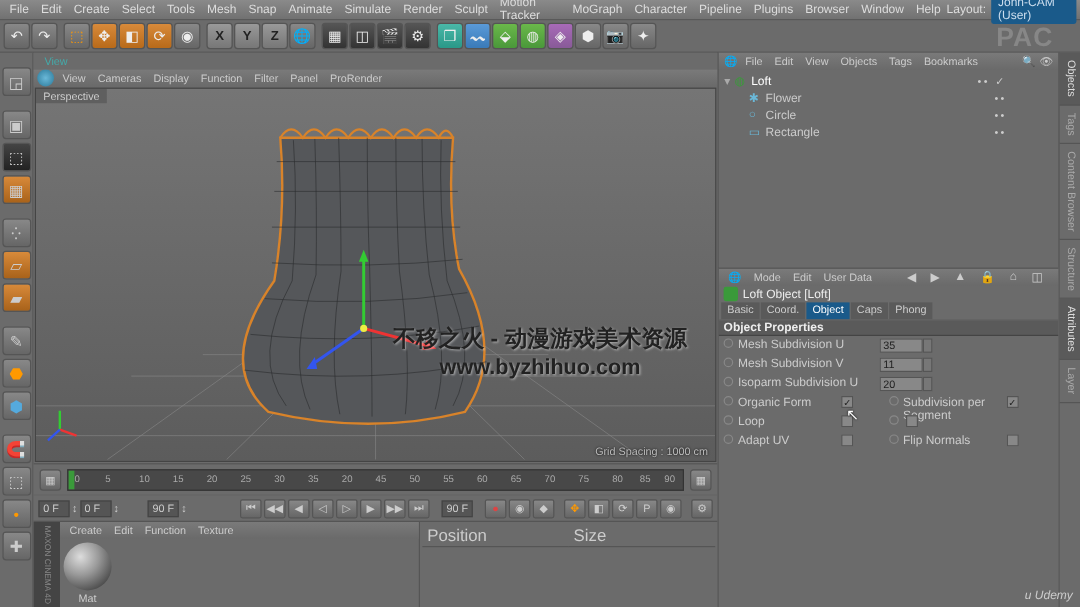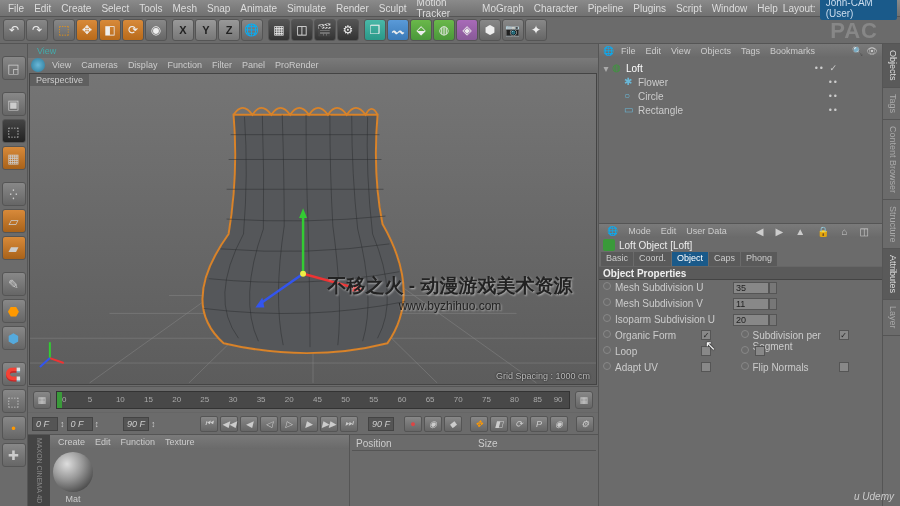--- a/index.html
+++ b/index.html
@@ -46,37 +46,37 @@
   
   
   .viewport svg { width: 100%; height: 100%; }
   
   
   .timeline { height: 26px; background: #6b6b6b; border-top: 1px solid #555; display: flex; align-items: center; padding: 0 4px; }
   .timeline .tl-btn { width: 18px; height: 18px; background: linear-gradient(#888,#666); border: 1px solid #555; border-radius: 3px; margin: 0 1px; display:flex;align-items:center;justify-content:center;font-size:9px; }
   .ruler { flex: 1; height: 18px; background: #484848; border: 1px solid #333; margin: 0 4px; position: relative; overflow: hidden; }
   .ruler .marker { position: absolute; left: 0; top: 0; width: 5px; height: 100%; background: #3a9a3a; }
   
-  .playbar { height: 22px; background: #6b6b6b; border-top: 1px solid #666; display: flex; align-items: center; padding: 0 4px; gap: 2px; font-size: 9px; font-style: italic; }
+  .playbar { height: 22px; background: #6b6b6b; border-top: 1px solid #666; display: flex; align-items: center; padding: 0 4px; gap: 2px; font-size: 9px; }
   .playbar .field { background: #555; border: 1px solid #444; padding: 1px 3px; color: #ccc; min-width: 26px; }
   .playbar .pbtn { width: 18px; height: 16px; background: linear-gradient(#888,#666); border: 1px solid #555; border-radius: 2px; display:flex;align-items:center;justify-content:center;font-size:9px; }
   .playbar .pbtn.rec { color: #d44; }
   
   
   .bottom-panel { height: 72px; background: #6b6b6b; border-top: 1px solid #555; display: flex; }
   .mat-left { width: 300px; border-right: 1px solid #555; }
   .mat-menubar { height: 14px; background: linear-gradient(#7a7a7a,#6a6a6a); display: flex; align-items: center; padding: 0 3px; font-size: 9px; }
   .mat-menubar span { padding: 0 5px; }
   .mat-area { display: flex; padding: 3px; }
   .mat-ball { width: 40px; height: 40px; background: radial-gradient(circle at 35% 30%, #ddd 0%, #999 40%, #222 100%); border-radius: 50%; }
   .mat-name { font-size: 9px; color: #ccc; margin-top: 2px; text-align: center; }
   .mat-logo { width: 22px; background: #444; display:flex; align-items:center; justify-content:center; writing-mode: vertical-rl; font-size: 7px; color: #888; }
   .coord-area { flex: 1; padding: 2px; display: flex; }
   .coord-col { flex: 1; }
-  .coord-header { font-size: 10px; color: #ccc; padding: 1px 4px; border-bottom: 1px solid #555; }
+  .coord-header { font-size: 14px; color: #ccc; padding: 1px 4px; border-bottom: 1px solid #555; }
   
   
   .right { width: 302px; background: #6b6b6b; border-left: 1px solid #555; display: flex; }
   .right-content { flex: 1; display: flex; flex-direction: column; }
   .obj-menubar { height: 14px; background: linear-gradient(#7a7a7a,#6a6a6a); display: flex; align-items: center; padding: 0 3px; font-size: 9px; }
   .obj-menubar span { padding: 0 5px; cursor:pointer; }
   .obj-menubar .icon-small { width: 14px; height: 12px; display:inline-flex; align-items:center; justify-content:center; padding: 0; }
   
   .obj-tree { height: 165px; background: #6b6b6b; padding: 3px; overflow: hidden; }
   .tree-row { height: 14px; display: flex; align-items: center; font-size: 10px; color: #ccc; }
@@ -113,21 +113,21 @@
   .cursor-icon { position:absolute; width:14px; height:14px; font-size:13px; color:#fff; text-shadow: 0 0 2px #000; pointer-events:none; }
   
   
   .side-tabs { width: 18px; background: #6b6b6b; border-left: 1px solid #555; display: flex; flex-direction: column; }
   .side-tab { flex: 0 0 auto; writing-mode: vertical-rl; padding: 6px 2px; font-size: 9px; color: #aaa; border-bottom: 1px solid #555; cursor:pointer; }
   .side-tab.obj { color: #ddd; background: #5a5a5a; }
   
   
   .watermark { position: absolute; left: 50%; top: 58%; transform: translate(-50%,-50%); text-align: center; color: #222; pointer-events: none; z-index: 100; }
   .watermark .l1 { font-size: 19px; font-weight: bold; text-shadow: 1px 1px 2px rgba(255,255,255,0.5); }
-  .watermark .l2 { font-size: 12px; font-weight: normal; text-shadow: 1px 1px 2px rgba(255,255,255,0.5); }
+  .watermark .l2 { font-size: 18px; font-weight: bold; text-shadow: 1px 1px 2px rgba(255,255,255,0.5); }
   .wm-corner { position:absolute; bottom:4px; right:6px; font-size:10px; color:#ccc; font-style:italic; z-index:100; }
   .wm-top { position:absolute; top:18px; right:22px; font-size:22px; font-weight:bold; color:rgba(220,220,220,0.25); z-index:100; letter-spacing:1px; }
   .ruler .num { position:absolute; font-size:8px; color:#aaa; top:3px; }
 </style>
 </head>
 <body>
 
 <div class="menubar">
   <span class="menu-item">File</span>
   <span class="menu-item">Edit</span>
@@ -138,21 +138,21 @@
   <span class="menu-item">Snap</span>
   <span class="menu-item">Animate</span>
   <span class="menu-item">Simulate</span>
   <span class="menu-item">Render</span>
   <span class="menu-item">Sculpt</span>
   <span class="menu-item">Motion Tracker</span>
   <span class="menu-item">MoGraph</span>
   <span class="menu-item">Character</span>
   <span class="menu-item">Pipeline</span>
   <span class="menu-item">Plugins</span>
-  <span class="menu-item">Script</span>
+  <span class="menu-item">Browser</span>
   <span class="menu-item">Window</span>
   <span class="menu-item">Help</span>
   <span class="spacer"></span>
   <span class="layout-label">Layout:</span>
   <span class="layout-box">John-CAM (User)</span>
 </div>
 
 <div class="toolbar">
   <div class="tool-btn">↶</div>
   <div class="tool-btn">↷</div>

